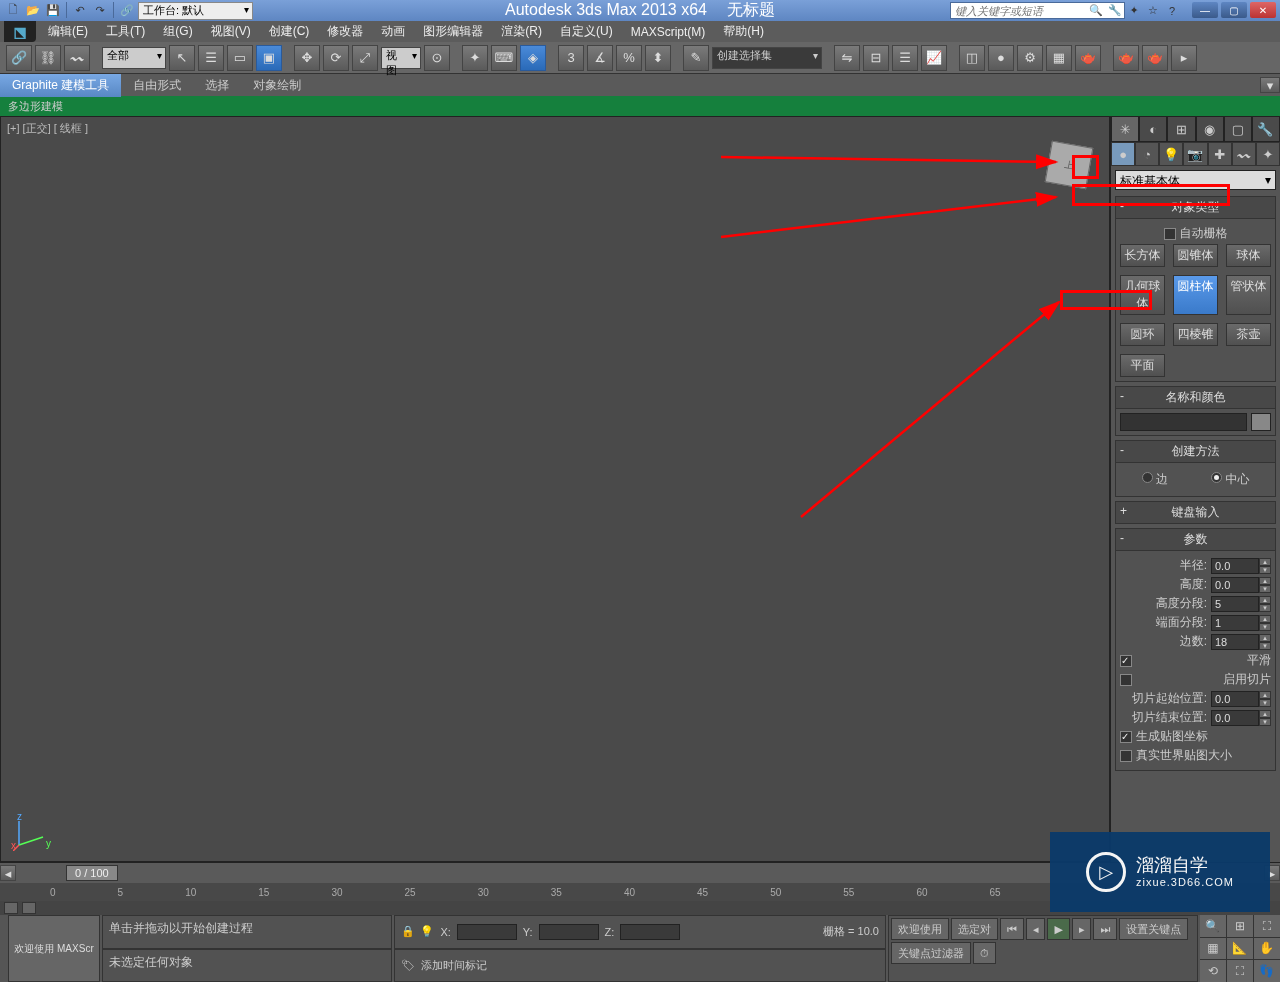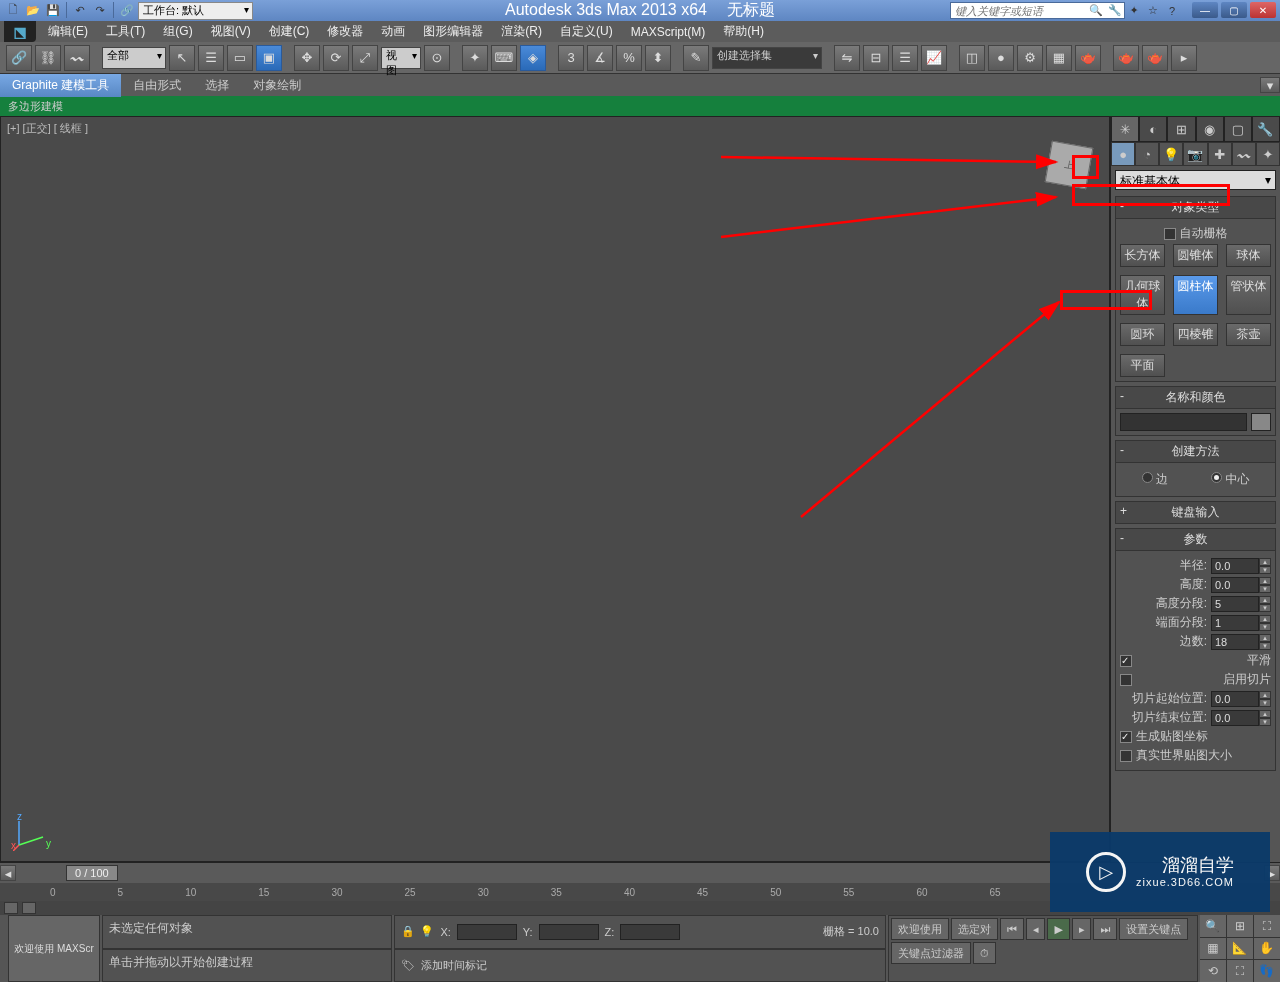--- a/index.html
+++ b/index.html
@@ -111,21 +111,21 @@
 .coord-row { flex: 1; display: flex; align-items: center; gap: 6px; padding: 0 6px; background: #525252; border: 1px solid #333; font-size: 11px; color: #ccc; }
 .coord-in { background: #3a3a3a; border: 1px solid #222; height: 16px; width: 60px; }
 .anim-area { width: 310px; display: flex; flex-wrap: wrap; align-content: flex-start; gap: 2px; padding: 2px; background: #525252; border: 1px solid #333; }
 .anim-area .abtn { height: 22px; padding: 0 6px; background: #666; border: 1px solid #333; color: #ccc; font-size: 11px; display: flex; align-items: center; }
 .anim-area .play { background: #4a6a4a; }
 .nav-area { width: 80px; display: grid; grid-template-columns: repeat(3,1fr); gap: 1px; background: #333; }
 .nav-area .nbtn { background: #666; display: flex; align-items: center; justify-content: center; font-size: 12px; color: #ccc; }
 
 .watermark { position: absolute; right: 10px; bottom: 70px; width: 220px; height: 80px; background: #0a3a6a; color: #fff; display: flex; align-items: center; justify-content: center; gap: 10px; font-size: 18px; opacity: 0.95; }
 .watermark .wlogo { width: 40px; height: 40px; border: 3px solid #fff; border-radius: 50%; display: flex; align-items: center; justify-content: center; font-size: 18px; }
-.watermark .wtxt { display: flex; flex-direction: column; line-height: 1.2; text-align: right; }
+.watermark .wtxt { display: flex; flex-direction: column; line-height: 1.2; }
 .watermark .wtxt .sub { font-size: 11px; letter-spacing: 1px; }
 </style>
 </head>
 <body>
 
 <div class="titlebar">
   <div class="qat">
     <span class="qat-btn">🗋</span>
     <span class="qat-btn">📂</span>
     <span class="qat-btn">💾</span>
@@ -444,22 +444,22 @@
   </div>
   <div class="miniline">
     <div class="mbtn"></div>
     <div class="mbtn"></div>
   </div>
   <div class="status">
     <div class="status-left">
       <div class="sbtn">欢迎使用  MAXScr</div>
     </div>
     <div class="status-prompt">
+      <div>单击并拖动以开始创建过程</div>
       <div>未选定任何对象</div>
-      <div>单击并拖动以开始创建过程</div>
     </div>
     <div class="status-coords">
       <div class="coord-row">
         <span>🔒</span>
         <span>💡</span>
         <span>X:</span>
           <input class="coord-in" style="">
         <span>Y:</span>
           <input class="coord-in" style="">
         <span>Z:</span>

